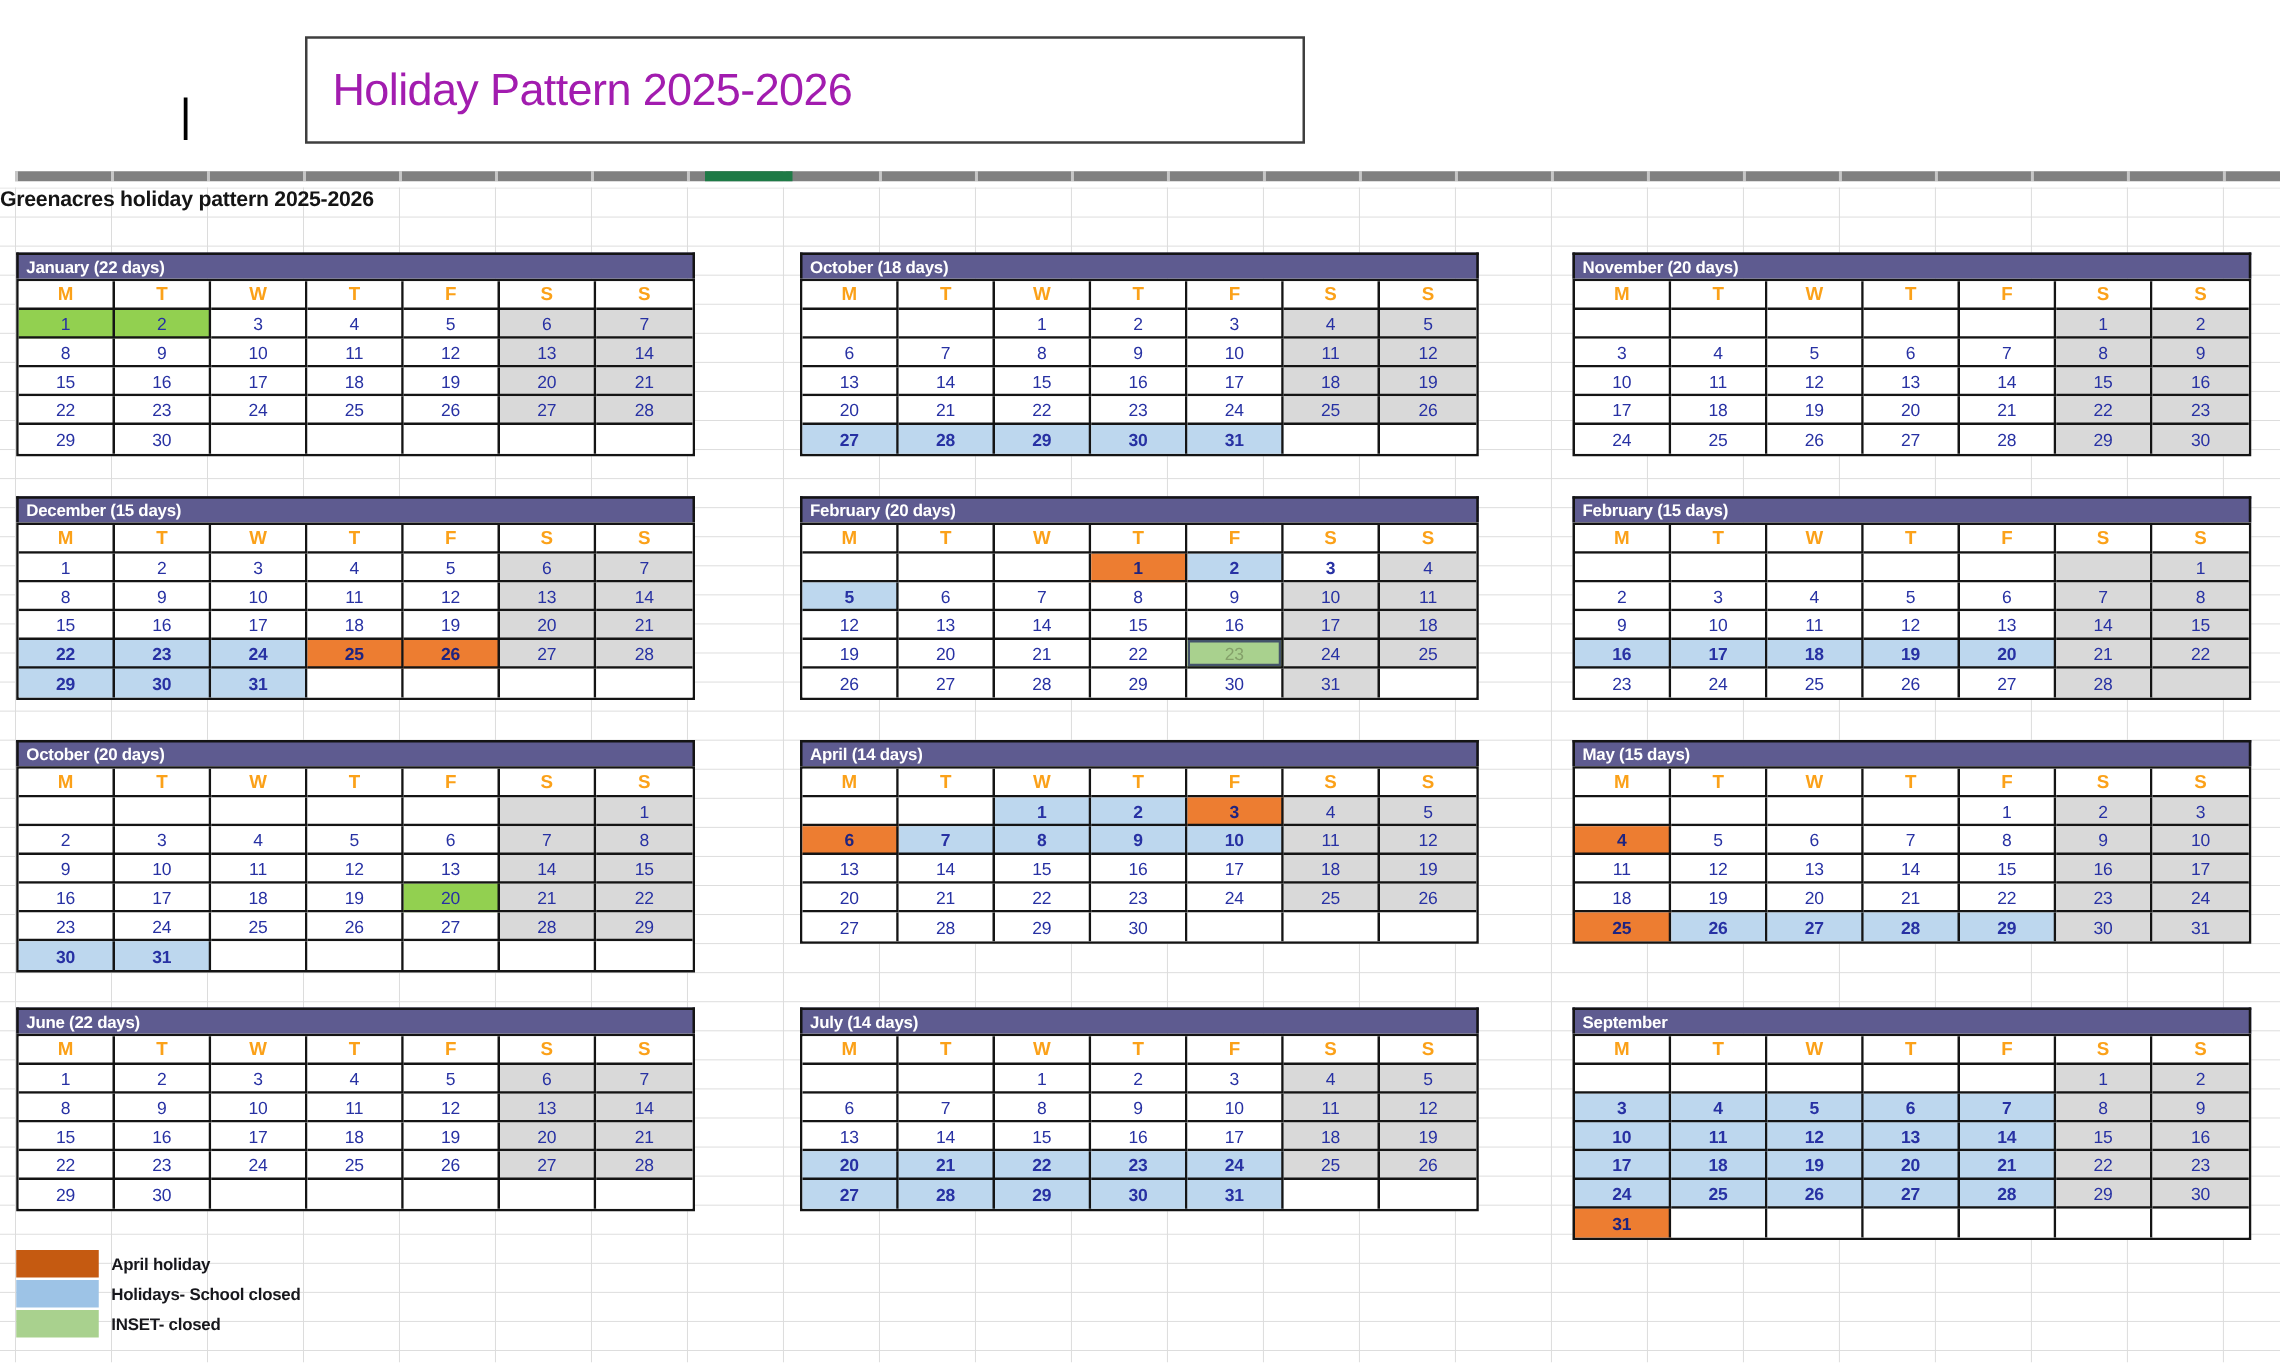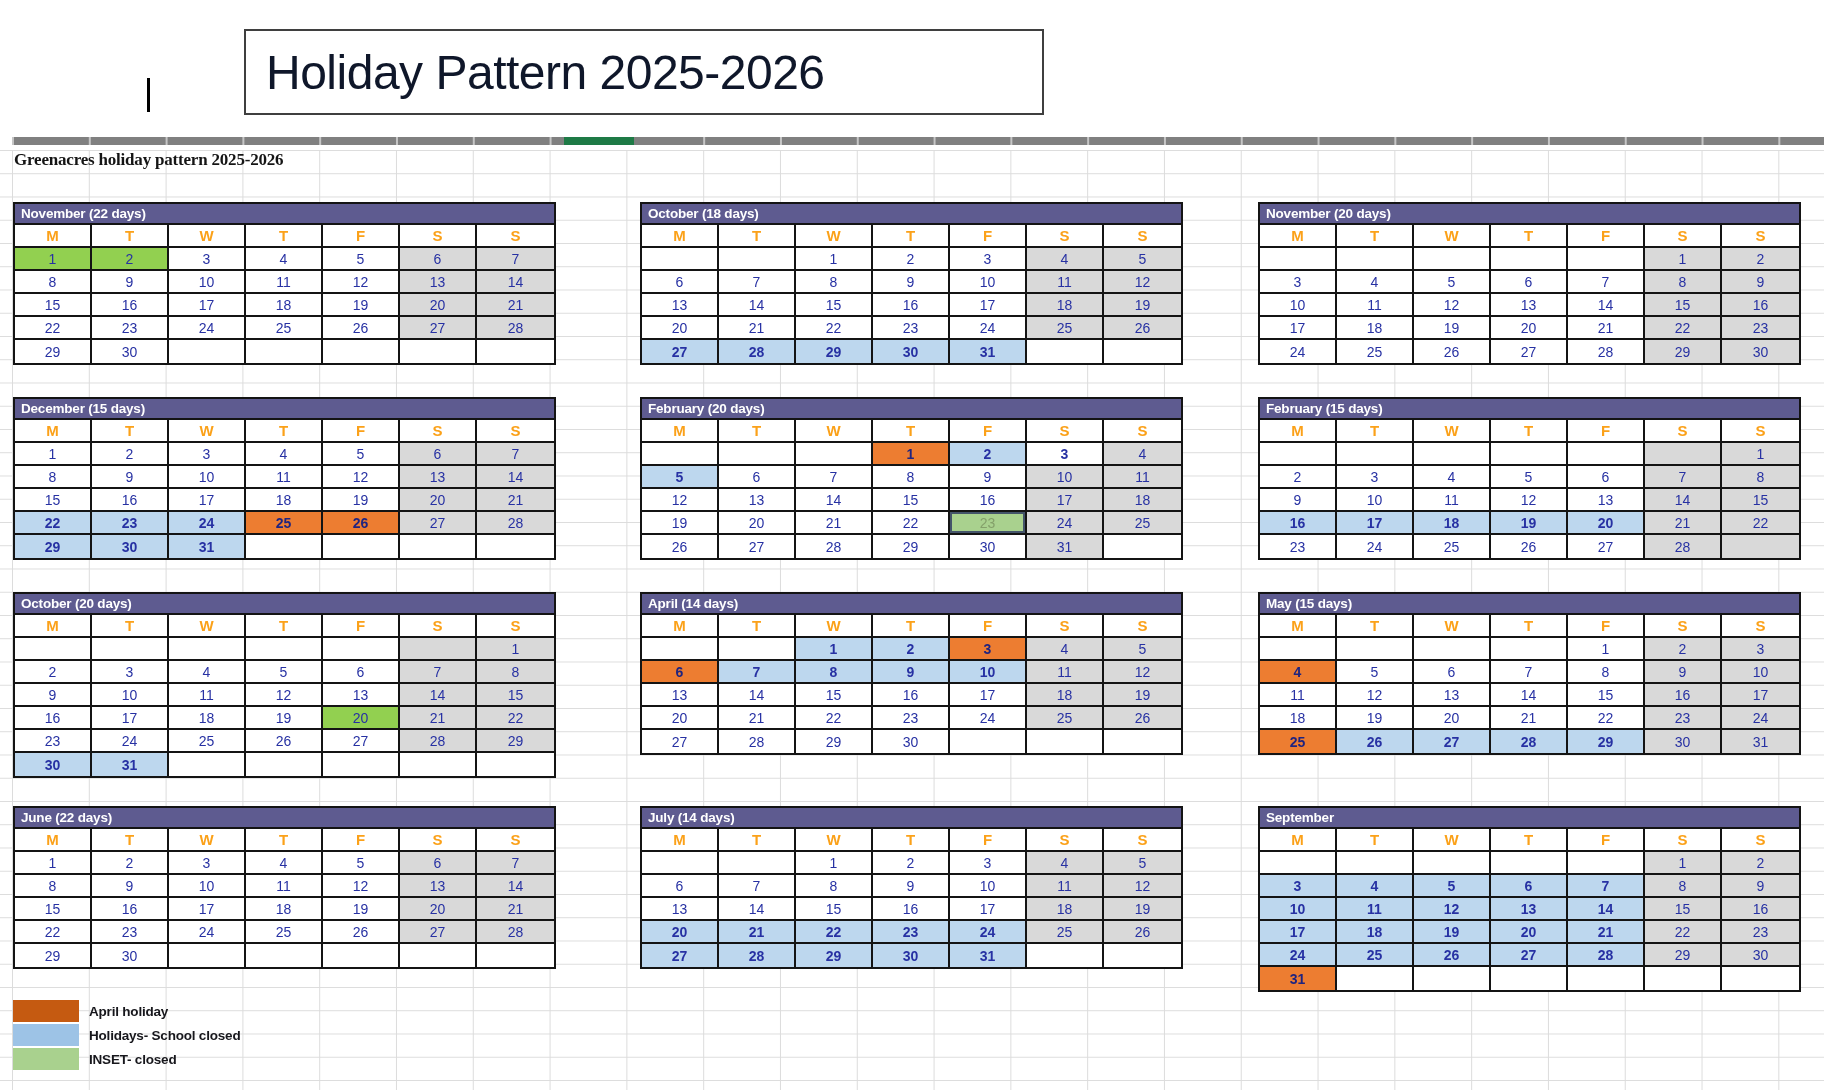--- a/index.html
+++ b/index.html
@@ -17,33 +17,32 @@
     background-size:76.8px 23.25px;
     background-position:12px 0;
   }
   
   .title-box{
     position:absolute;left:244px;top:29px;width:800px;height:86px;
     background:#ffffff;border:2px solid #3f3f3f;
     display:flex;align-items:center;box-sizing:border-box;
     padding-left:20px;z-index:5;
   }
-  .title-box span{font-size:48px;color:#0f172a;letter-spacing:-0.5px;}
+  .title-box span{font-size:36px;color:#a21caf;letter-spacing:-0.5px;}
   .cursor-bar{position:absolute;left:147px;top:78px;width:3px;height:34px;background:#000;z-index:5;}
   
   .col-strip{
     position:absolute;left:12px;top:137px;width:1812px;height:8px;background:#808080;
     background-image:linear-gradient(to right,rgba(255,255,255,.55) 2px,transparent 2px);
     background-size:76.8px 8px;z-index:2;
   }
   .col-strip .sel{position:absolute;left:552px;top:0;width:70px;height:8px;background:#1e7a46;}
   .sheet-heading{
-    position:absolute;left:14px;top:150px;font-size:17px;font-weight:bold;color:#151515;z-index:3;
+    position:absolute;left:0;top:150px;font-size:17px;font-weight:bold;color:#151515;z-index:3;
     letter-spacing:-0.2px;
-    font-family:Liberation Serif, serif;
   }
   
   .month{position:absolute;width:543px;z-index:3;}
   .c0{left:13px;} .c1{left:640px;} .c2{left:1258px;}
   .b0{top:202px;} .b1{top:397px;} .b2{top:592px;} .b3{top:806px;}
   .mhdr{
     height:21px;background:#5e5b90;border:2px solid #141414;border-bottom:none;
     box-sizing:border-box;color:#ffffff;font-weight:bold;font-size:13.5px;
     display:flex;align-items:center;padding-left:6px;letter-spacing:-0.2px;
   }
@@ -81,21 +80,21 @@
 
 <div class="col-strip">
   <div class="sel"></div>
 </div>
 
 <div class="sheet-grid"></div>
 
 <div class="sheet-heading">Greenacres holiday pattern 2025-2026</div>
 
 <div class="month b0 c0">
-  <div class="mhdr">November (22 days)</div>
+  <div class="mhdr">January (22 days)</div>
   <div class="mgrid">
       <div class="mcell dh">M</div>
       <div class="mcell dh">T</div>
       <div class="mcell dh">W</div>
       <div class="mcell dh">T</div>
       <div class="mcell dh">F</div>
       <div class="mcell dh">S</div>
       <div class="mcell dh">S</div>
       <div class="mcell inset">1</div>
       <div class="mcell inset">2</div>

